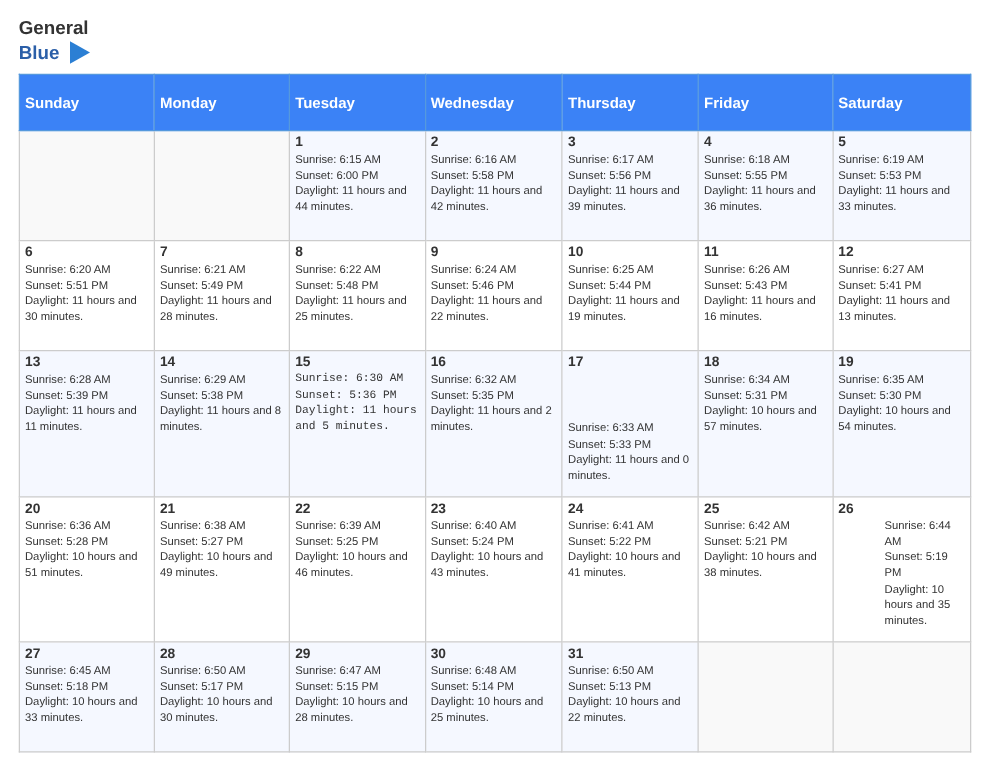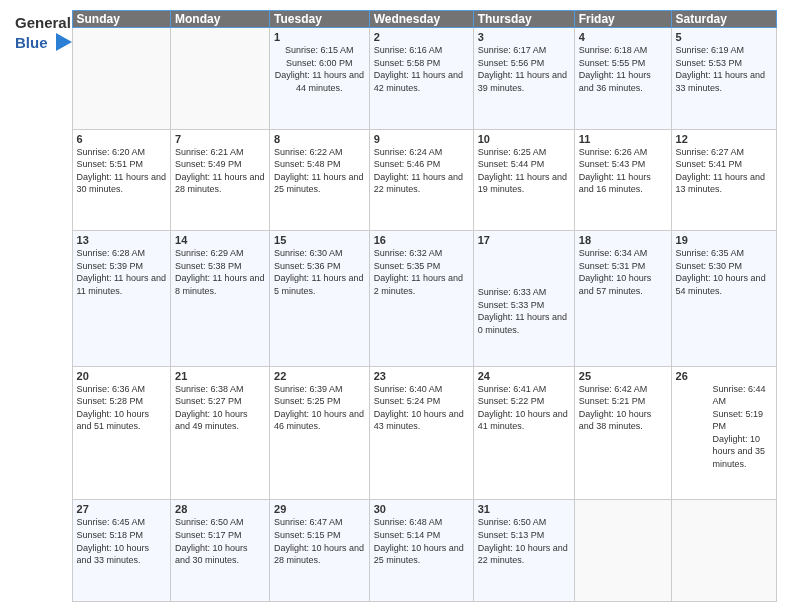--- a/index.html
+++ b/index.html
@@ -7,20 +7,21 @@
       width: 792px;
       height: 612px;
       font-family: Arial, sans-serif;
       background: #fff;
       overflow: hidden;
     }
     .page {
       width: 792px;
       height: 612px;
       display: flex;
+      flex-direction: column;
       padding: 10px 15px 10px 15px;
     }
     .header {
       display: flex;
       justify-content: space-between;
       align-items: flex-start;
       margin-bottom: 6px;
     }
     .logo {
       display: flex;
@@ -39,25 +40,25 @@
     .location {
       font-size: 14px;
       color: #555;
     }
     .calendar {
       width: 100%;
       border-collapse: collapse;
       flex: 1;
     }
     .calendar th {
-      background: #737373;
+      background: #3b82f6;
       color: #fff;
       font-size: 12px;
       font-weight: bold;
-      padding: 1px 4px;
+      padding: 15px 4px;
       text-align: left;
       border: 1px solid #5599dd;
     }
     .calendar td {
       border: 1px solid #ccc;
       vertical-align: top;
       padding: 3px 4px;
       width: 113px;
       height: 82px;
       font-size: 9.5px;
@@ -119,21 +120,21 @@
           <th>Friday</th>
           <th>Saturday</th>
         </tr>
     </thead>
     <tbody id="cal-body">
     <tr>
           <td class="empty"></td>
           <td class="empty"></td>
           <td>
             <span class="day-num">1</span>
-            <div class="day-info" style="white-space: pre-line; text-align: center;">Sunrise: 6:15 AM
+            <div class="day-info" style="white-space: pre-line;">Sunrise: 6:15 AM
 Sunset: 6:00 PM
 Daylight: 11 hours and 44 minutes.</div>
           </td>
           <td>
             <span class="day-num">2</span>
             <div class="day-info" style="white-space: pre-line;">Sunrise: 6:16 AM
 Sunset: 5:58 PM
 Daylight: 11 hours and 42 minutes.</div>
           </td>
           <td>
@@ -207,21 +208,21 @@
 Daylight: 11 hours and 11 minutes.</div>
           </td>
           <td>
             <span class="day-num">14</span>
             <div class="day-info" style="white-space: pre-line;">Sunrise: 6:29 AM
 Sunset: 5:38 PM
 Daylight: 11 hours and 8 minutes.</div>
           </td>
           <td>
             <span class="day-num">15</span>
-            <div class="day-info" style="white-space: pre-line;">Sunrise: 6:30 AM
+            <div class="day-info" style="white-space: pre-line; font-family: Liberation Mono, monospace;">Sunrise: 6:30 AM
 Sunset: 5:36 PM
 Daylight: 11 hours and 5 minutes.</div>
           </td>
           <td>
             <span class="day-num">16</span>
             <div class="day-info" style="white-space: pre-line;">Sunrise: 6:32 AM
 Sunset: 5:35 PM
 Daylight: 11 hours and 2 minutes.</div>
           </td>
           <td>

